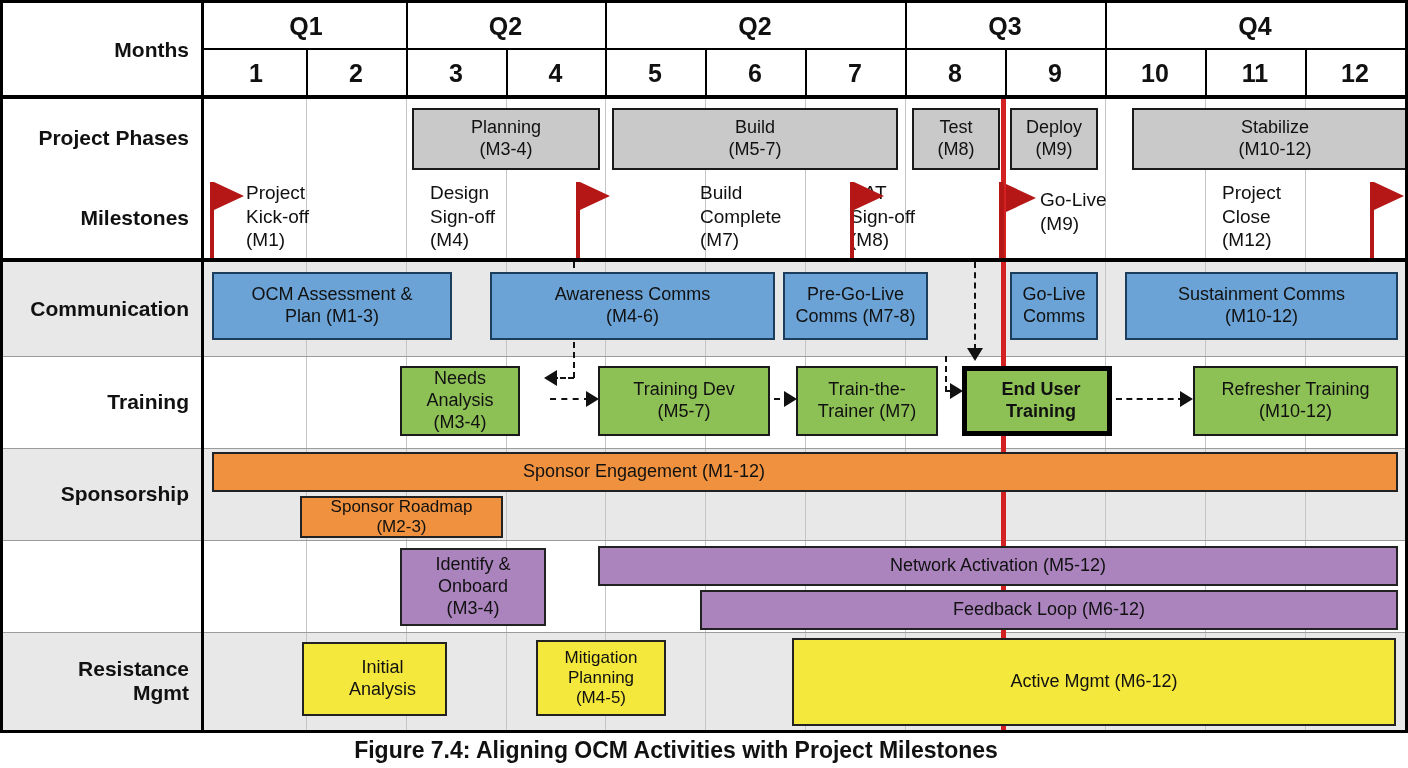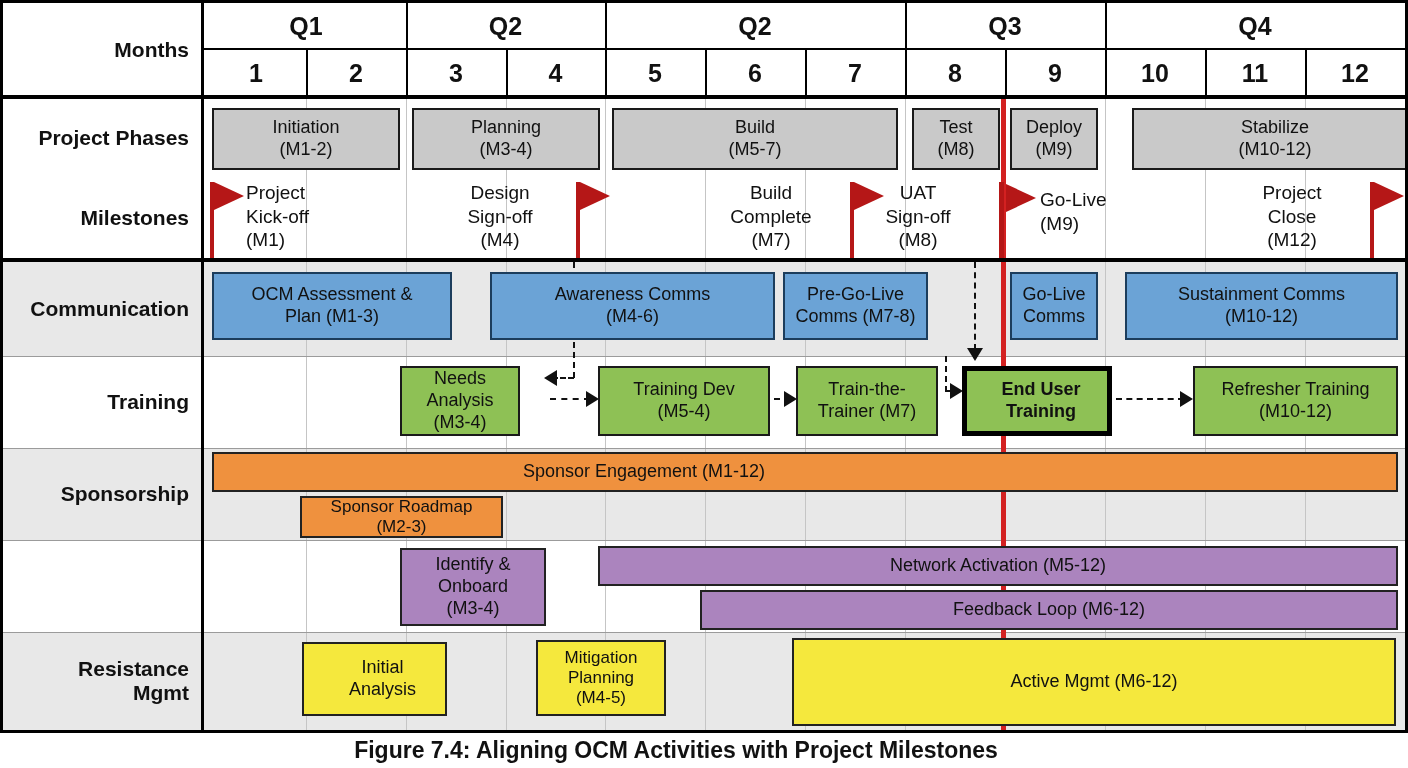--- a/index.html
+++ b/index.html
@@ -26,21 +26,21 @@
   .phasebox{background:#c9c9c9;border:2px solid #1a1a1a;}
   .blue{background:#6ba3d6;border:2px solid #1c3d5c;}
   .green{background:#8ec155;border:2px solid #1a1a1a;}
   .orange{background:#ef913e;border:2px solid #222;}
   .purple{background:#ab84be;border:2px solid #222;}
   .yellow{background:#f5e83d;border:2px solid #222;}
   .emph{border:5px solid #000;font-weight:bold;padding-left:8px;}
   .small-text{font-size:17px;line-height:1.18;}
 
   .ms-text{position:absolute;font-size:19px;line-height:1.24;white-space:pre-line;z-index:3;}
-  .align-r{text-align:center;}
+  .align-r{text-align:left;}
 
   .pole{position:absolute;top:182px;width:4px;height:76px;background:#b51717;z-index:4;}
   .flagtri{position:absolute;top:182px;width:0;height:0;border-top:14px solid transparent;border-bottom:14px solid transparent;border-left:30px solid #b51717;z-index:4;}
 
   .golive-line{position:absolute;left:1001px;top:99px;width:5px;height:631px;background:#d32121;z-index:2;}
 
   .dashv{position:absolute;border-left:2px dashed #111;z-index:2;}
   .dashh{position:absolute;border-top:2px dashed #111;z-index:2;}
   .arr-r{position:absolute;width:0;height:0;border-top:8px solid transparent;border-bottom:8px solid transparent;border-left:13px solid #111;z-index:2;}
   .arr-l{position:absolute;width:0;height:0;border-top:8px solid transparent;border-bottom:8px solid transparent;border-right:13px solid #111;z-index:2;}
@@ -109,22 +109,20 @@
   <div class="rowlabel" style="top:99px;height:79px;">Project Phases</div>
   <div class="rowlabel" style="top:178px;height:80px;">Milestones</div>
   <div class="rowlabel" style="top:262px;height:94px;">Communication</div>
   <div class="rowlabel" style="top:356px;height:92px;">Training</div>
   <div class="rowlabel" style="top:448px;height:92px;">Sponsorship</div>
   <div class="rowlabel" style="top:632px;height:98px;">Resistance
 Mgmt</div>
 
   <div class="golive-line"></div>
 
-  <div class="box phasebox" style="left:212px;top:108px;width:188px;height:62px;">Initiation
-(M1-2)</div>
   <div class="box phasebox" style="left:412px;top:108px;width:188px;height:62px;">Planning
 (M3-4)</div>
   <div class="box phasebox" style="left:612px;top:108px;width:286px;height:62px;">Build
 (M5-7)</div>
   <div class="box phasebox" style="left:912px;top:108px;width:88px;height:62px;">Test
 (M8)</div>
   <div class="box phasebox" style="left:1010px;top:108px;width:88px;height:62px;">Deploy
 (M9)</div>
   <div class="box phasebox" style="left:1112px;top:108px;width:286px;height:62px;margin-left:20px;">Stabilize
 (M10-12)</div>
@@ -170,21 +168,21 @@
 Comms (M7-8)</div>
   <div class="box blue" style="left:1010px;top:272px;width:88px;height:68px;">Go-Live
 Comms</div>
   <div class="box blue" style="left:1125px;top:272px;width:273px;height:68px;">Sustainment Comms
 (M10-12)</div>
 
   <div class="box green" style="left:400px;top:366px;width:120px;height:70px;">Needs
 Analysis
 (M3-4)</div>
   <div class="box green" style="left:598px;top:366px;width:172px;height:70px;">Training Dev
-(M5-4)</div>
+(M5-7)</div>
   <div class="box green" style="left:796px;top:366px;width:142px;height:70px;">Train-the-
 Trainer (M7)</div>
   <div class="box green emph" style="left:962px;top:366px;width:150px;height:70px;">End User
 Training</div>
   <div class="box green" style="left:1193px;top:366px;width:205px;height:70px;">Refresher Training
 (M10-12)</div>
 
   <div class="dashv" style="left:573px;top:262px;height:116px;"></div>
   <div class="dashh" style="left:552px;top:377px;width:22px;"></div>
   <div class="arr-l" style="left:544px;top:370px;"></div>

